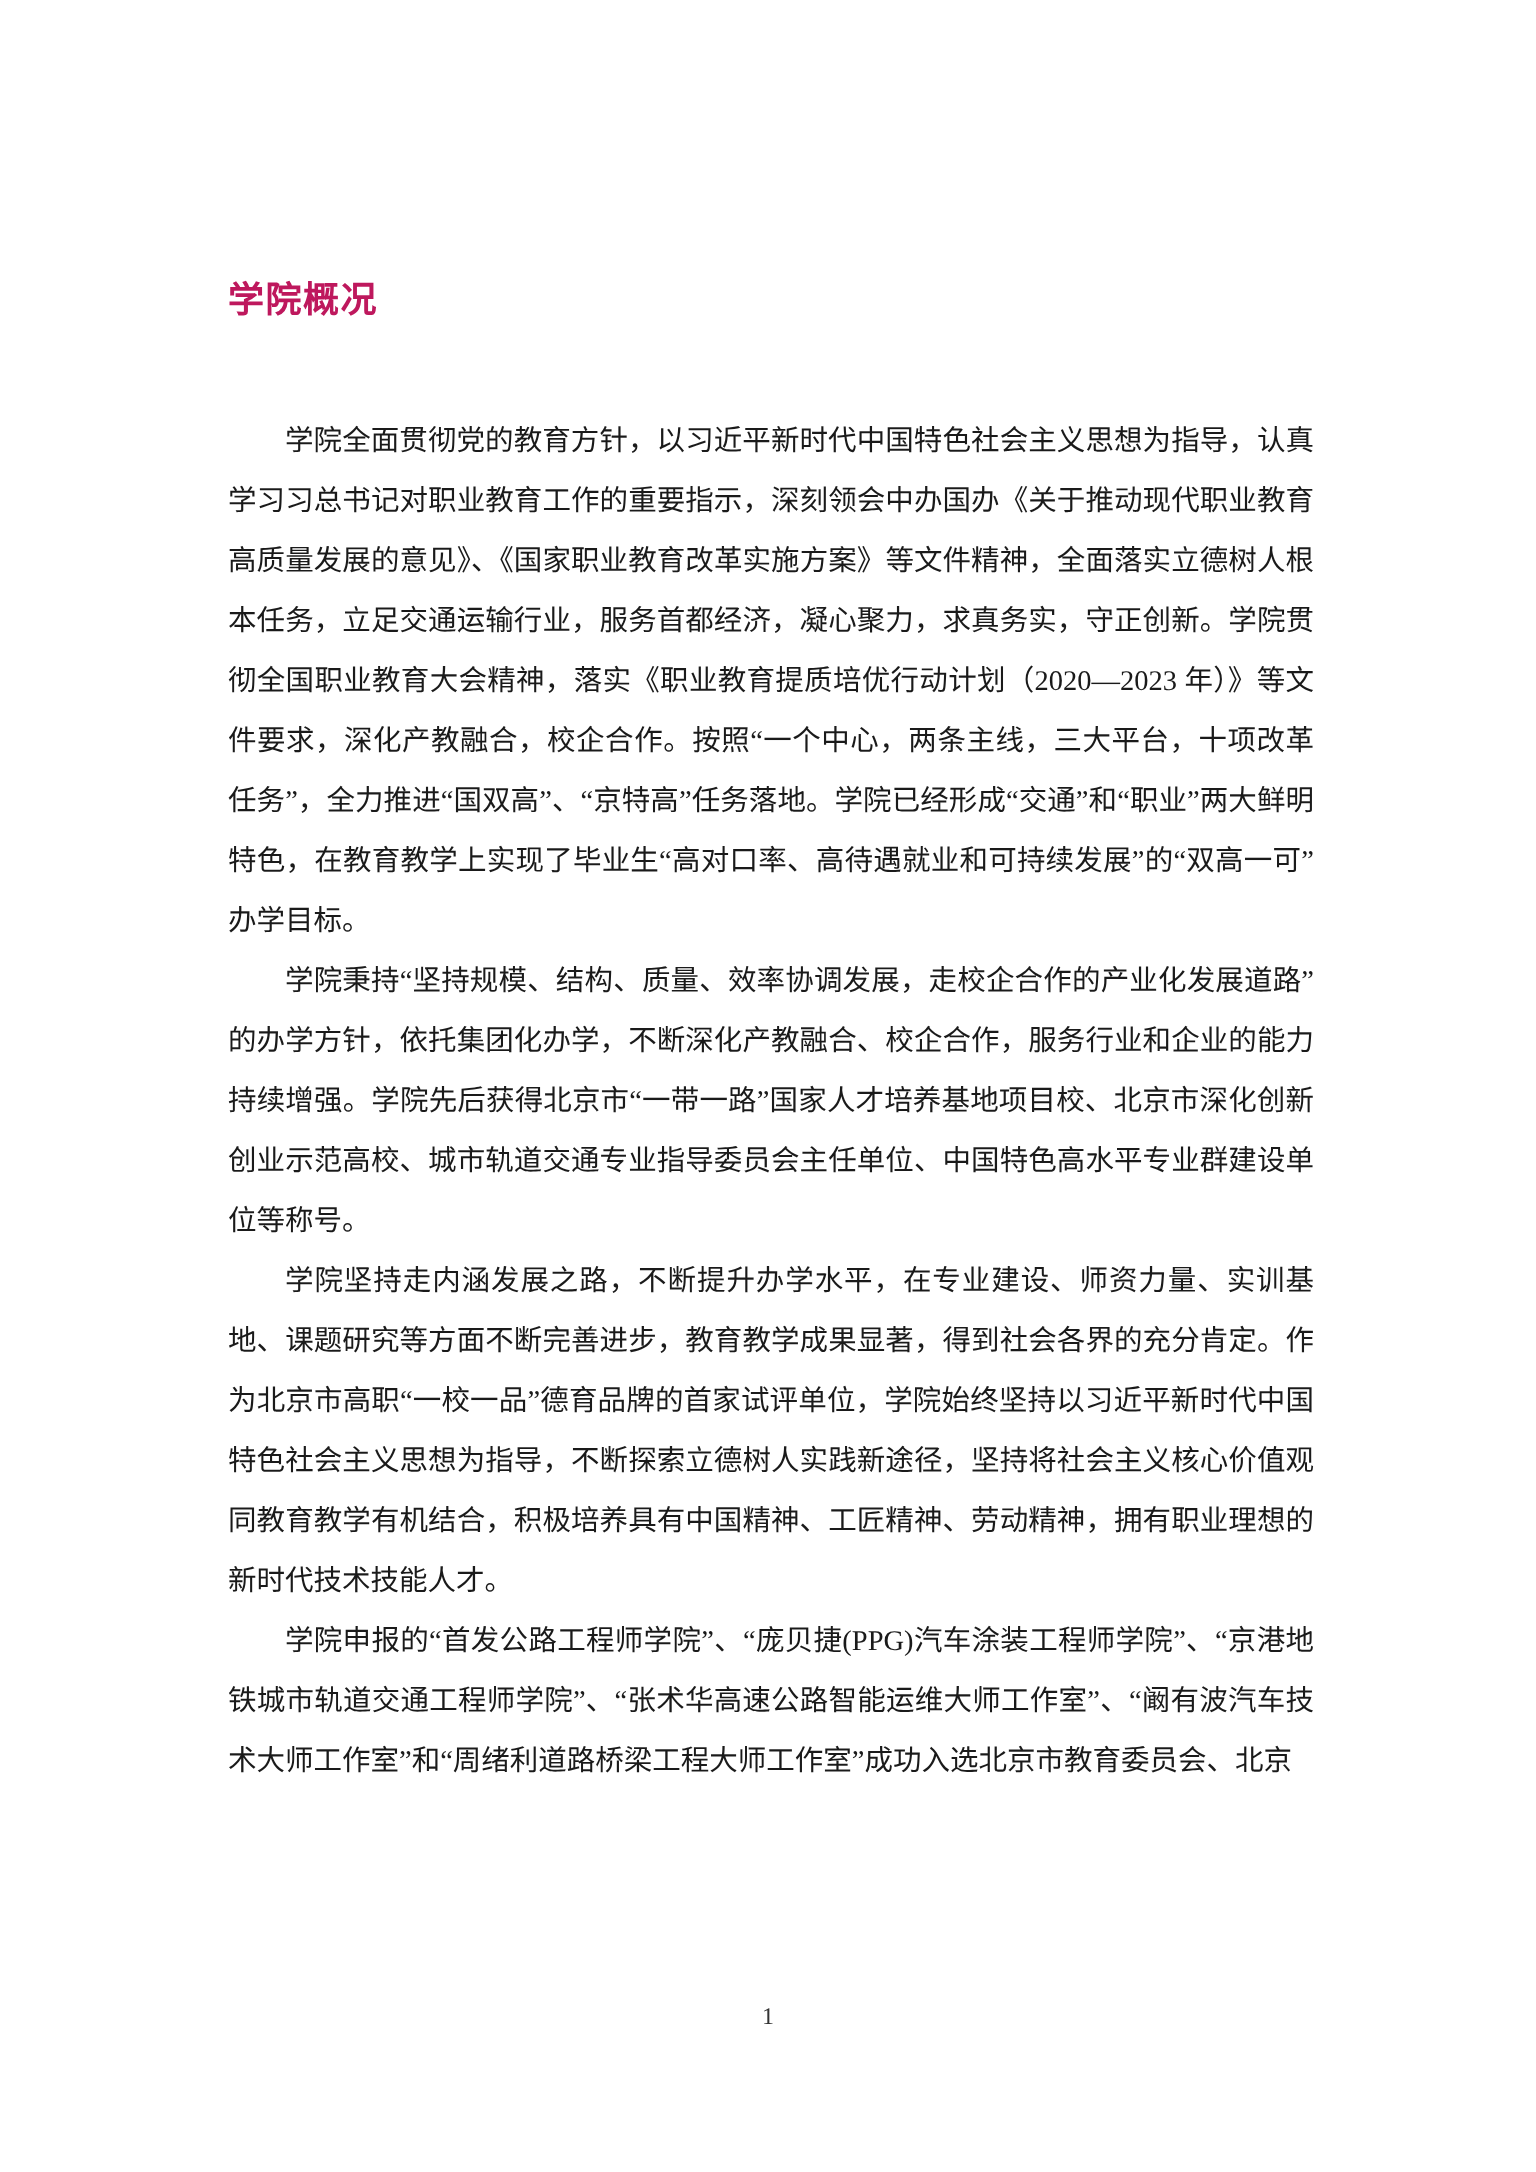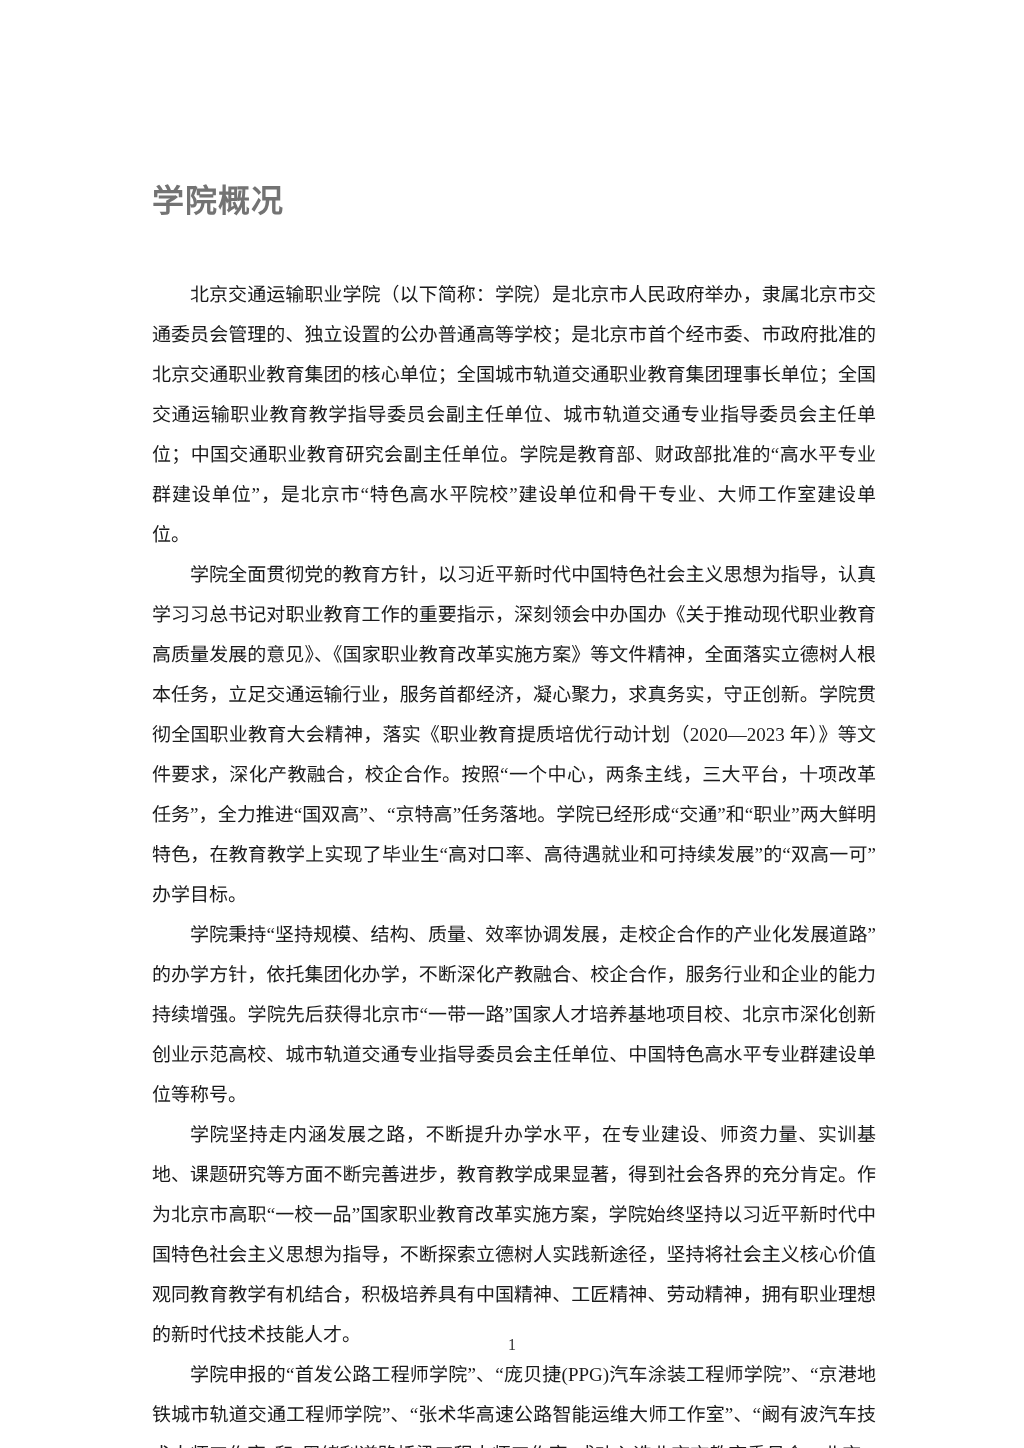--- a/index.html
+++ b/index.html
@@ -20,23 +20,23 @@
   .doc-content {
     position: absolute;
     left: 152px;
     top: 183px;
     width: 724px;
   }
   .doc-title {
     margin: 0;
     font-family: "Liberation Sans", "DejaVu Sans", sans-serif;
     font-weight: 600;
-    font-size: 32px;
+    font-size: 24px;
     line-height: 36px;
-    color: #737373;
+    color: #be185d;
     letter-spacing: 1px;
   }
   .doc-body {
     margin-top: 56px;
     font-family: "Liberation Serif", "DejaVu Serif", serif;
     font-size: 19px;
     line-height: 40px;
     color: #1a1a1a;
   }
   .doc-body p {
@@ -58,21 +58,20 @@
     color: #333333;
   }
 </style>
 </head>
 <body>
 
 <div class="doc-page">
   <div class="doc-content">
     <h1 class="doc-title">学院概况</h1>
     <div class="doc-body">
-        <p>北京交通运输职业学院（以下简称：学院）是北京市人民政府举办，隶属北京市交通委员会管理的、独立设置的公办普通高等学校；是北京市首个经市委、市政府批准的北京交通职业教育集团的核心单位；全国城市轨道交通职业教育集团理事长单位；全国交通运输职业教育教学指导委员会副主任单位、城市轨道交通专业指导委员会主任单位；中国交通职业教育研究会副主任单位。学院是教育部、财政部批准的“高水平专业群建设单位”，是北京市“特色高水平院校”建设单位和骨干专业、大师工作室建设单位。</p>
         <p>学院全面贯彻党的教育方针，以习近平新时代中国特色社会主义思想为指导，认真学习习总书记对职业教育工作的重要指示，深刻领会中办国办《关于推动现代职业教育高质量发展的意见》、《国家职业教育改革实施方案》等文件精神，全面落实立德树人根本任务，立足交通运输行业，服务首都经济，凝心聚力，求真务实，守正创新。学院贯彻全国职业教育大会精神，落实《职业教育提质培优行动计划（2020—2023 年）》等文件要求，深化产教融合，校企合作。按照“一个中心，两条主线，三大平台，十项改革任务”，全力推进“国双高”、“京特高”任务落地。学院已经形成“交通”和“职业”两大鲜明特色，在教育教学上实现了毕业生“高对口率、高待遇就业和可持续发展”的“双高一可”办学目标。</p>
         <p>学院秉持“坚持规模、结构、质量、效率协调发展，走校企合作的产业化发展道路”的办学方针，依托集团化办学，不断深化产教融合、校企合作，服务行业和企业的能力持续增强。学院先后获得北京市“一带一路”国家人才培养基地项目校、北京市深化创新创业示范高校、城市轨道交通专业指导委员会主任单位、中国特色高水平专业群建设单位等称号。</p>
-        <p>学院坚持走内涵发展之路，不断提升办学水平，在专业建设、师资力量、实训基地、课题研究等方面不断完善进步，教育教学成果显著，得到社会各界的充分肯定。作为北京市高职“一校一品”国家职业教育改革实施方案，学院始终坚持以习近平新时代中国特色社会主义思想为指导，不断探索立德树人实践新途径，坚持将社会主义核心价值观同教育教学有机结合，积极培养具有中国精神、工匠精神、劳动精神，拥有职业理想的新时代技术技能人才。</p>
+        <p>学院坚持走内涵发展之路，不断提升办学水平，在专业建设、师资力量、实训基地、课题研究等方面不断完善进步，教育教学成果显著，得到社会各界的充分肯定。作为北京市高职“一校一品”德育品牌的首家试评单位，学院始终坚持以习近平新时代中国特色社会主义思想为指导，不断探索立德树人实践新途径，坚持将社会主义核心价值观同教育教学有机结合，积极培养具有中国精神、工匠精神、劳动精神，拥有职业理想的新时代技术技能人才。</p>
         <p>学院申报的“首发公路工程师学院”、“庞贝捷(PPG)汽车涂装工程师学院”、“京港地铁城市轨道交通工程师学院”、“张术华高速公路智能运维大师工作室”、“阚有波汽车技术大师工作室”和“周绪利道路桥梁工程大师工作室”成功入选北京市教育委员会、北京</p>
       </div>
   </div>
   <div class="page-footer">1</div>
 </div>
 
 </body></html>

